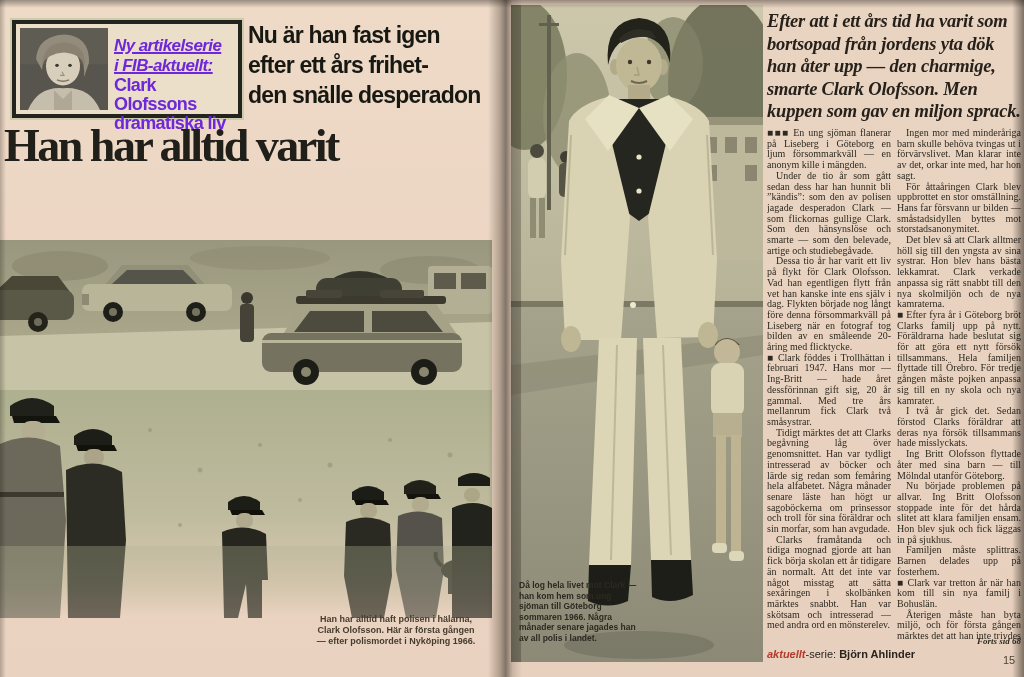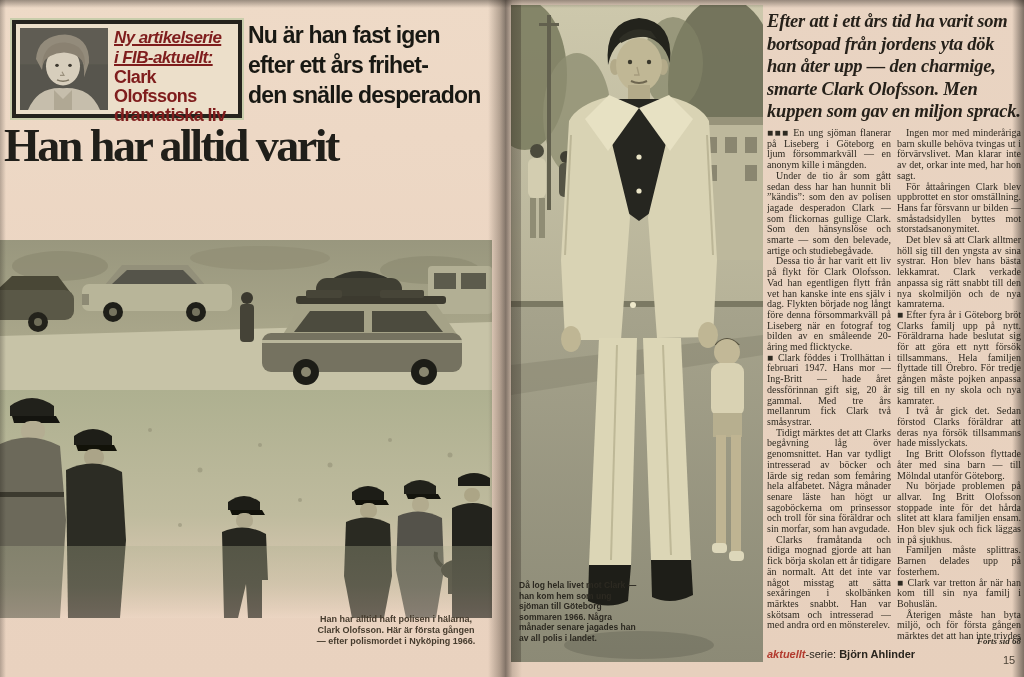--- a/index.html
+++ b/index.html
@@ -15,21 +15,21 @@
 
   
   .series-box {
     position:absolute; left:12px; top:20px; width:230px; height:98px;
     background:#ecdfca; border:4px solid #25231d;
     box-shadow:0 0 0 2px #c9cdab;
     display:flex; align-items:stretch; padding:4px; z-index:3;
   }
   .series-portrait { width:88px; height:100%; background:#54524a; flex:none; overflow:hidden; }
   .series-portrait svg { display:block; width:100%; height:100%; }
-  .series-text { flex:1; padding-left:6px; color:#7f1d1d; }
+  .series-text { flex:1; padding-left:6px; color:#6d28d9;margin-top:8px; }
   .kicker-line {
     font-size:17px; font-weight:bold; font-style:italic; line-height:20px;
     letter-spacing:-0.6px; text-decoration:underline; text-decoration-thickness:2px;
   }
   .series-title-line { font-size:18px; font-weight:bold; line-height:19px; letter-spacing:-0.6px; }
 
   .subhead { position:absolute; left:248px; top:20px; width:258px; z-index:3; color:#181813; }
   .subhead div { font-size:23px; font-weight:bold; line-height:30px; letter-spacing:-0.8px; }
 
   .headline { position:absolute; left:4px; top:120px; width:506px; z-index:3; color:#201f1a;font-family:Liberation Serif, serif; }

